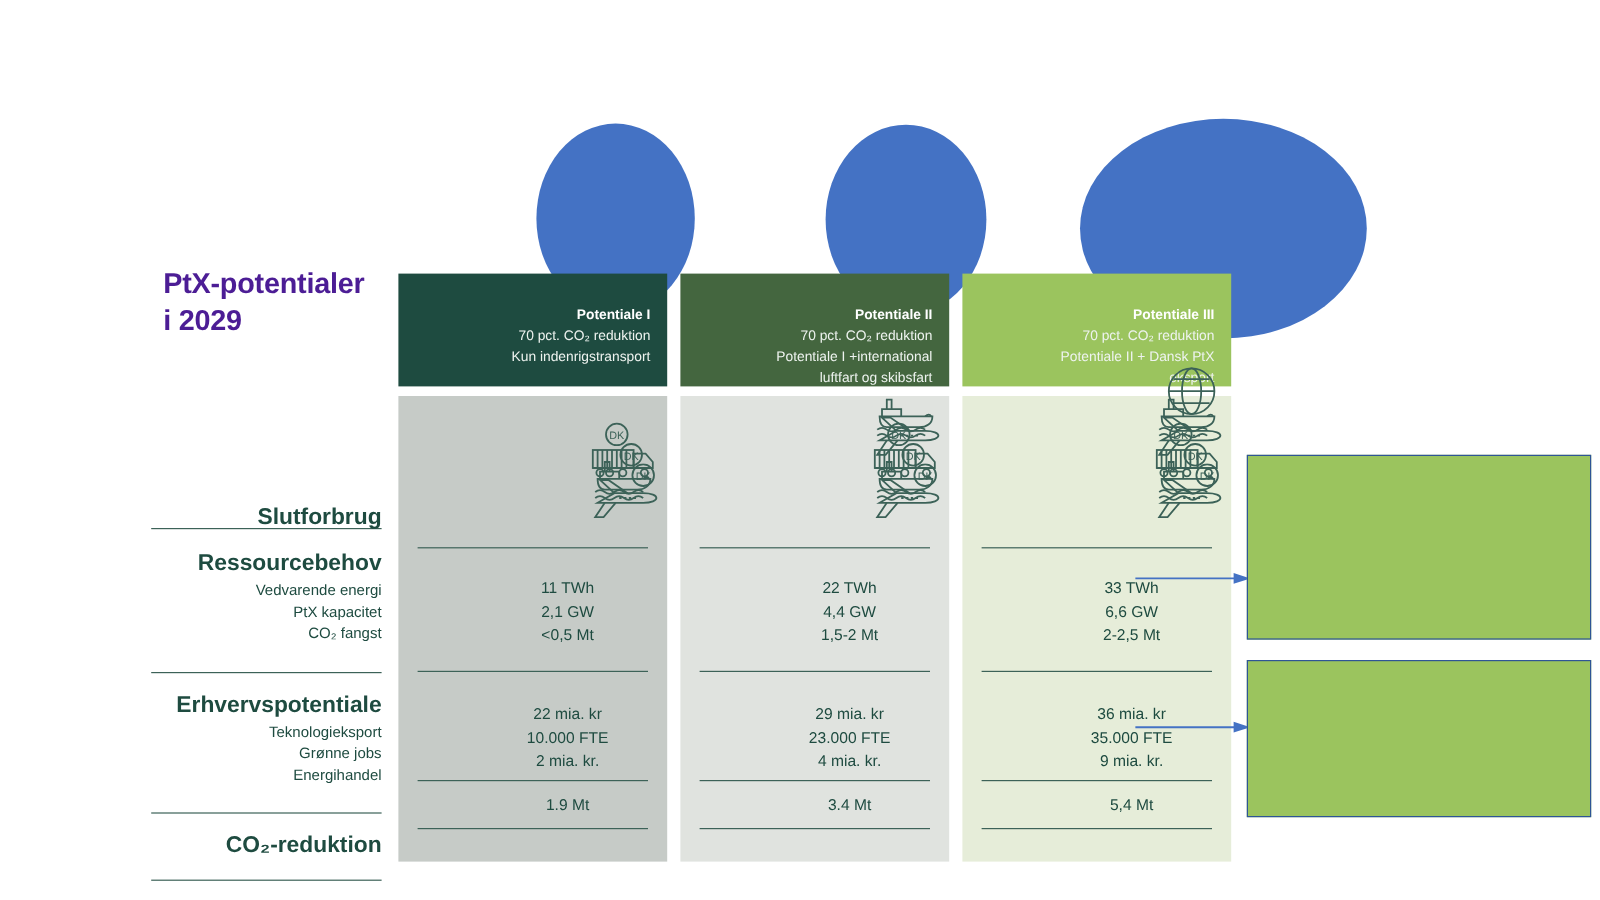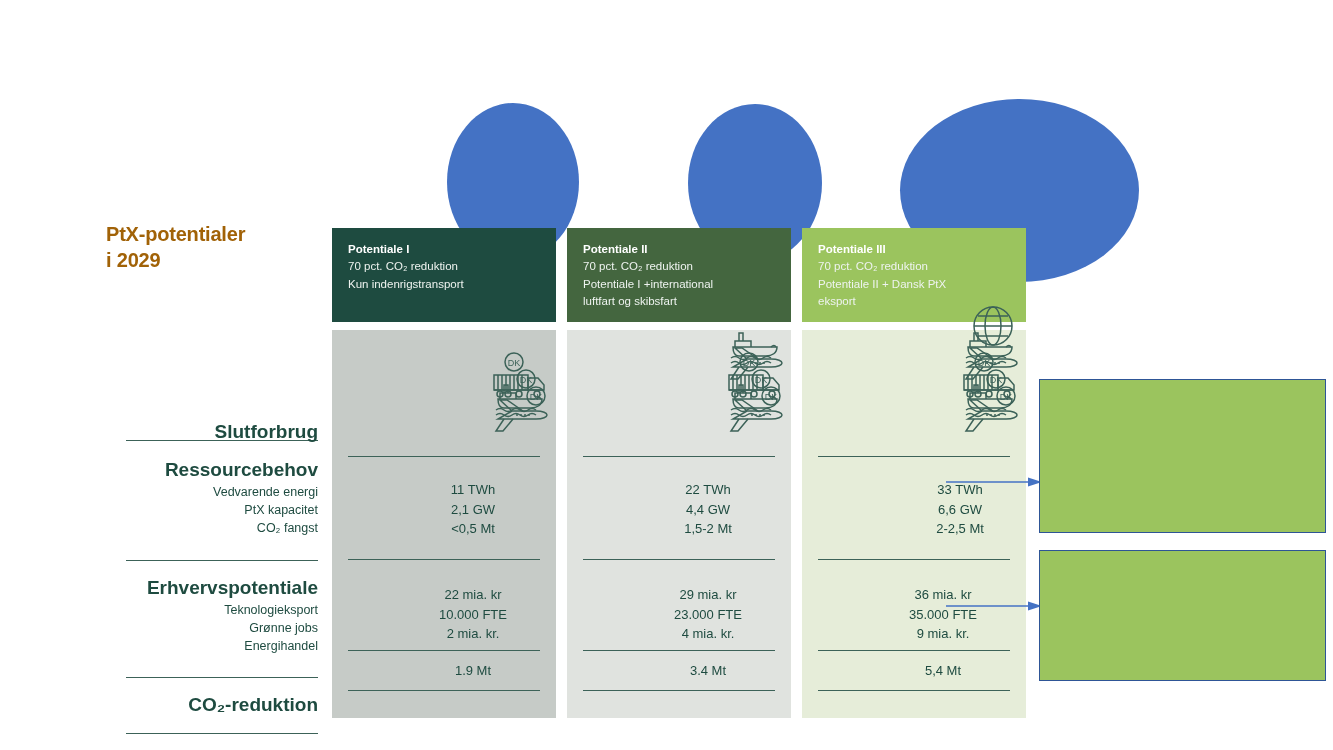--- a/index.html
+++ b/index.html
@@ -11,33 +11,33 @@
   .stage{position:absolute;left:0;top:0;width:1333px;height:750px;}
 
   
   .ellipse{position:absolute;background:#4472c4;border-radius:50%;}
   #ell1{left:447px;top:103px;width:132px;height:158px;}
   #ell2{left:688px;top:104px;width:134px;height:158px;}
   #ell3{left:900px;top:99px;width:239px;height:183px;}
 
   
   .title{
-    position:absolute;left:106px;top:222px;width:200px;
-    font-size:20px;font-weight:bold;line-height:1.28;letter-spacing:-0.2px;
-    color:#a16207;
+    position:absolute;left:136px;top:222px;width:200px;
+    font-size:24px;font-weight:bold;line-height:1.28;letter-spacing:-0.2px;
+    color:#4c1d95;
   }
   .labelcol{position:absolute;left:126px;top:330px;width:192px;}
   .lblrow{position:relative;text-align:right;}
   .lbl-head{font-size:19px;font-weight:bold;color:#1e4b40;line-height:1.35;}
   .lbl-sub{font-size:12.5px;font-weight:normal;color:#1e4b40;line-height:1.45;}
   .divider{height:0;border-top:1.6px solid #3c6258;}
 
   
   .hdr{position:absolute;top:228px;height:94px;overflow:hidden;}
-  .hdr .inner{padding:13px 14px 0 16px;}
+  .hdr .inner{padding:27px 14px 0 16px;text-align:right;}
   .hdr .h-t{font-size:11.5px;font-weight:bold;line-height:1.5;color:#ffffff;}
   .hdr .h-l{font-size:11.5px;font-weight:normal;line-height:1.5;color:#eef3ef;}
   #hdr1{left:332px;width:224px;background:#1e4b40;}
   #hdr2{left:567px;width:224px;background:#44663f;}
   #hdr3{left:802px;width:224px;background:#9bc45e;}
 
   
   .panel{position:absolute;top:330px;width:224px;height:388px;}
   #pan1{left:332px;background:#c6cbc7;}
   #pan2{left:567px;background:#e0e3df;}
@@ -354,21 +354,21 @@
             <path d="M6 33h38c7 0 11-2 11-4s-4-4-11-4H20z"></path>
             <path d="M20 25L8 14h7l16 11"></path>
             <path d="M12 33L4 45h7l10-12"></path>
             <path d="M24 29h16" stroke-dasharray="2 2"></path>
           </g>
             </svg>
         </div>
       </div>
     </div>
     <div class="pdiv" style="top:126px;"></div>
-    <div class="pval" style="top:150px;margin-left:17px;">
+    <div class="pval" style="top:150px;">
       <div>33 TWh</div>
       <div>6,6 GW</div>
       <div>2-2,5 Mt</div>
     </div>
     <div class="pdiv" style="top:229px;"></div>
     <div class="pval" style="top:255px;">
       <div>36 mia. kr</div>
       <div>35.000 FTE</div>
       <div>9 mia. kr.</div>
     </div>

